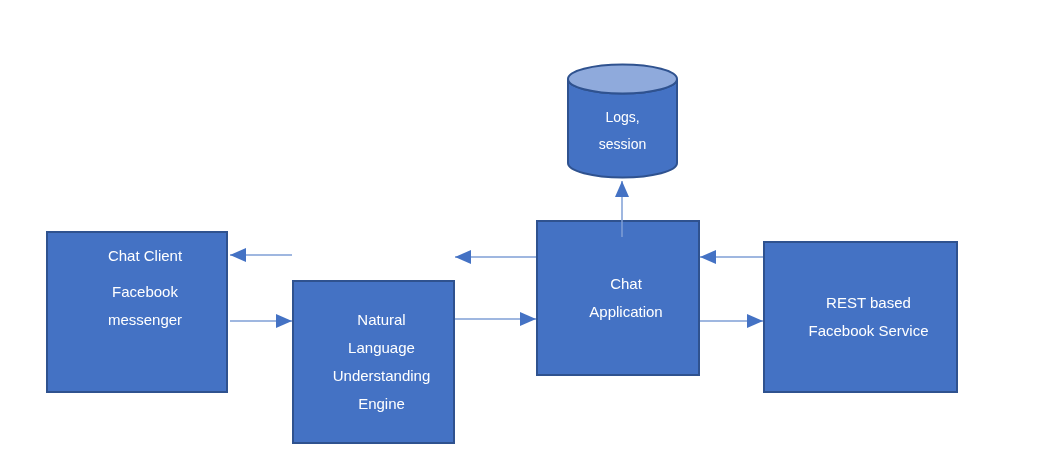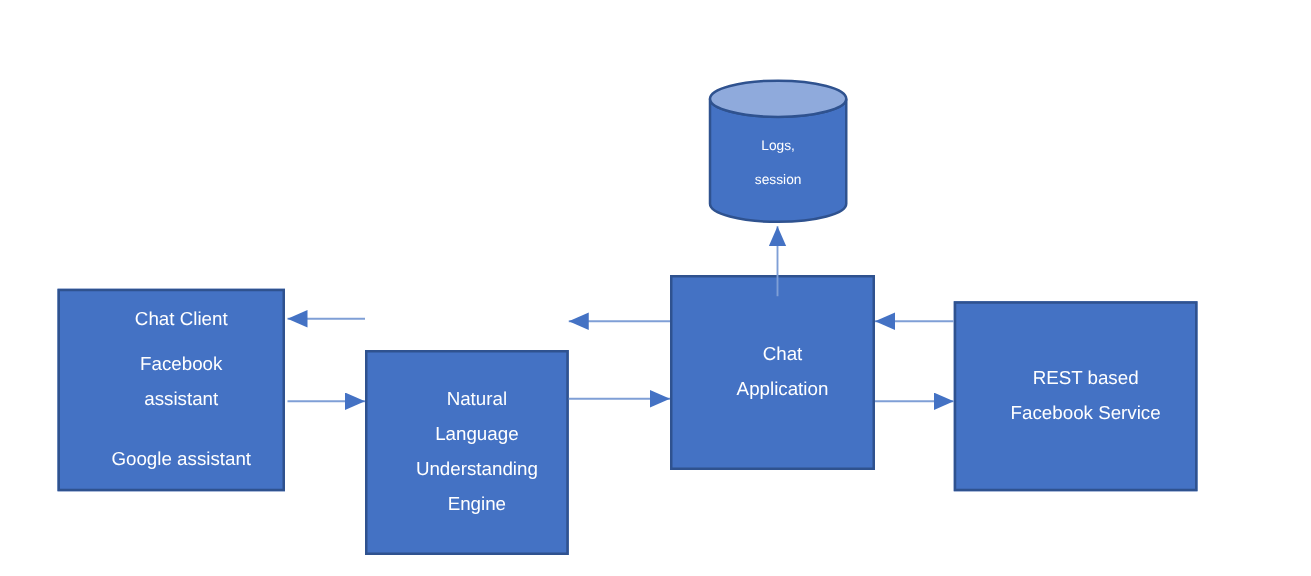--- a/index.html
+++ b/index.html
@@ -43,41 +43,40 @@
   #node-chat-app { left: 536px; top: 220px; width: 164px; height: 156px; }
   #node-backend  { left: 763px; top: 241px; width: 195px; height: 152px; }
   .cylinder-wrap {
     position: absolute;
     left: 566px; top: 63px; width: 113px; height: 118px;
   }
   .cylinder-label {
     position: absolute;
     left: 566px; top: 104px; width: 113px;
     color: #ffffff;
-    font-size: 11px;
+    font-size: 14px;
     line-height: 27px;
     text-align: center;
     white-space: pre-line;
   }
   .edges-overlay {
     position: absolute;
     left: 0; top: 0;
     pointer-events: none;
   }
 </style>
 </head>
 <body>
 
 <div class="canvas">
 
   <div class="node" id="node-chat-client">
     <p>Chat Client</p>
     <p>Facebook
-assistant</p>
-    <p>Google assistant</p>
+messenger</p>
   </div>
 
   <div class="node" id="node-nlu">
     <span>Natural
 Language
 Understanding
 Engine</span>
   </div>
 
   <div class="node" id="node-chat-app">

